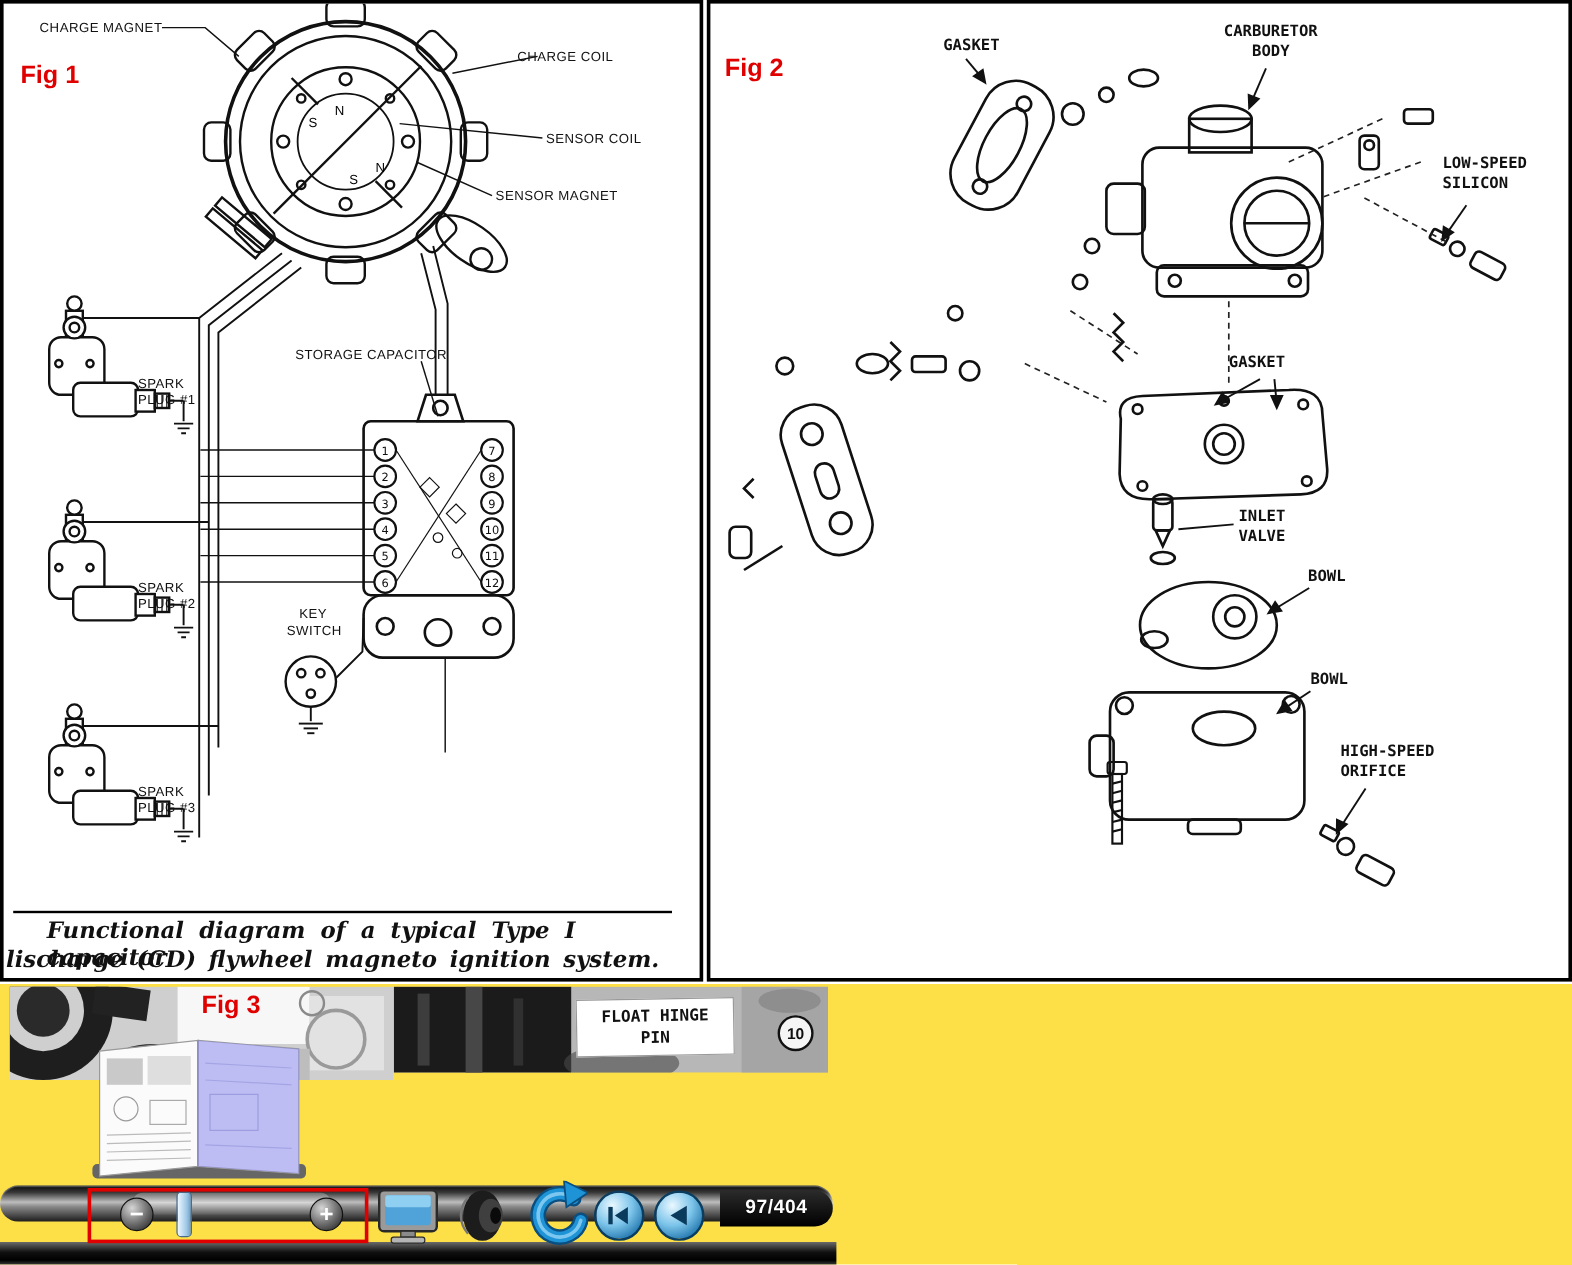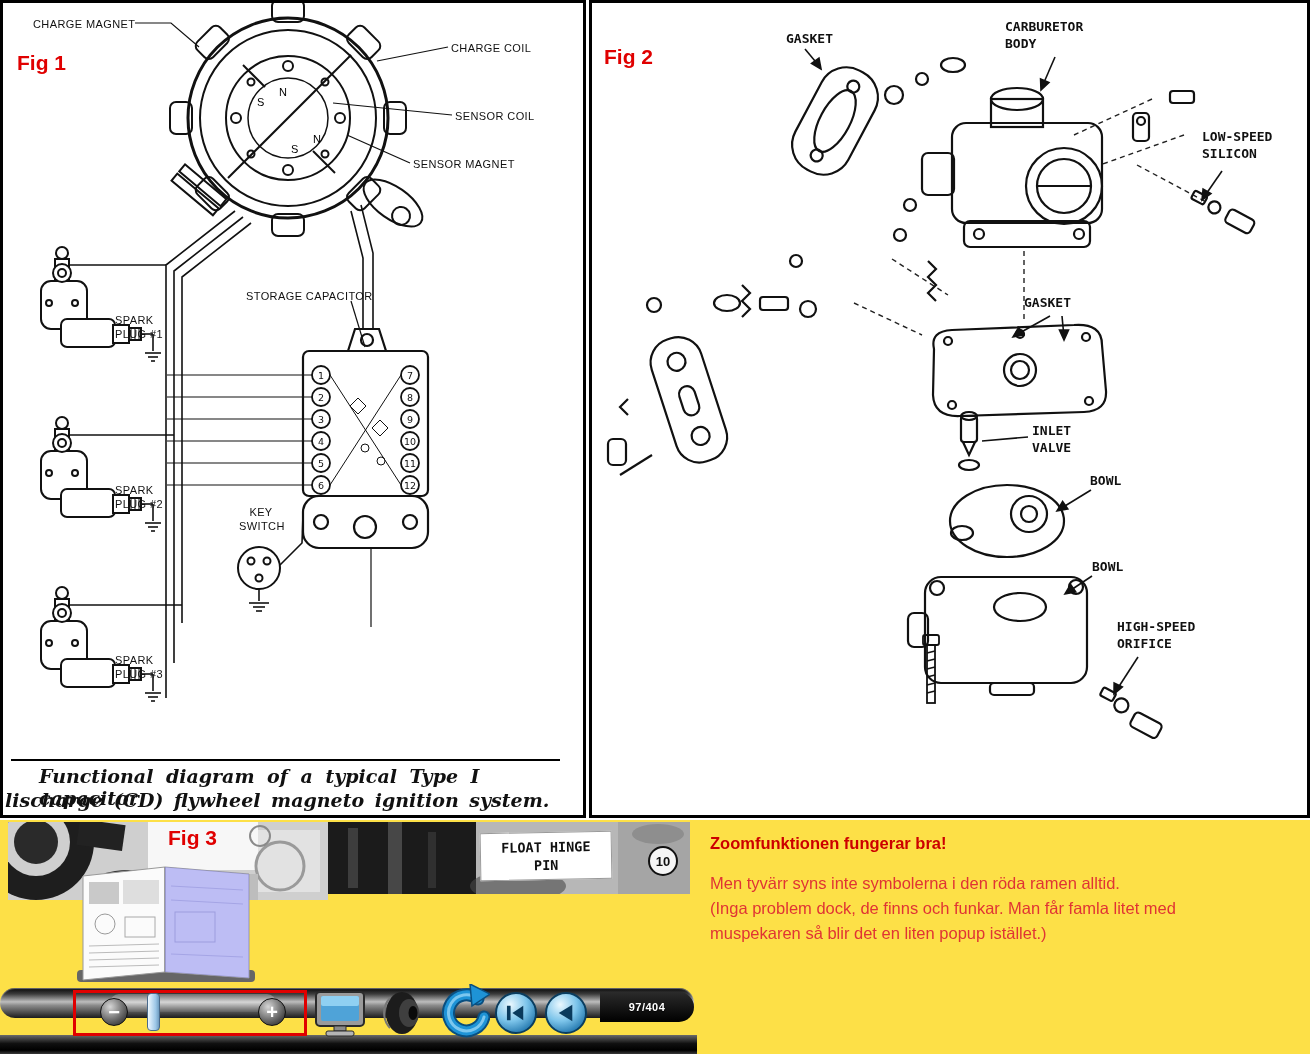--- a/index.html
+++ b/index.html
@@ -7,21 +7,21 @@
   body{font-family:"Liberation Sans",sans-serif;color:#111}
   .page{position:relative;width:1310px;height:1054px;background:#fff;overflow:hidden}
   .panel{position:absolute;top:0;height:818px;border:3px solid #000;background:#fff;overflow:hidden}
   .panel-fig1{left:0;width:586px}
   .panel-fig2{left:589px;width:721px}
   .fig-red{position:absolute;color:#e00000;font-weight:bold;font-size:21px;z-index:6}
   svg.draw{position:absolute;left:0;top:0}
   .dlabel{position:absolute;font-family:Liberation Sans, sans-serif;font-size:11px;letter-spacing:.4px;color:#111;white-space:pre-line;line-height:1.3;z-index:4}
   .dlabel.c{text-align:center}
   .dlabel2{position:absolute;font-family:"DejaVu Sans Mono",monospace;font-weight:bold;font-size:13px;color:#111;white-space:pre-line;line-height:1.3;z-index:4}
-  .dlabel2.c{text-align:left}
+  .dlabel2.c{text-align:center}
   .cap{position:absolute;font-family:"DejaVu Serif",serif;font-style:italic;font-weight:600;color:#111}
   .cap1a{left:8px;top:762px;width:550px;font-size:19px;word-spacing:6px;padding-left:28px}
   .cap1b{left:2px;top:786px;width:556px;font-size:19px;word-spacing:4px}
   .cap-rule{position:absolute;left:8px;top:756px;width:549px;border-top:2px solid #000}
   .cap2{left:55px;top:746px;width:640px;font-size:17px;word-spacing:2px}
   
   .bottom{position:absolute;left:0;top:820px;width:1310px;height:234px;background:#fde047}
   .frag{position:absolute;overflow:hidden}
   .whitebox{position:absolute;left:152px;top:10px;width:132px;height:48px;background:#fff;border:1px solid #9a9a9a;
     display:flex;align-items:center;justify-content:center;text-align:center;
@@ -38,21 +38,21 @@
     background:radial-gradient(circle at 35% 30%,#d6d6d6,#6a6a6a 55%,#222 95%);
     color:#fff;font-size:20px;font-weight:bold;display:flex;align-items:center;justify-content:center;line-height:1;border:1px solid #111;z-index:8}
   .sliderhandle{position:absolute;left:147px;top:173px;width:13px;height:38px;border-radius:4px;z-index:8;
     background:linear-gradient(90deg,#eef8ff,#9cc6e6 70%,#6f9cc0);border:1px solid #4a6a8a}
   .toolicon{position:absolute;z-index:7}
   .roundbtn{position:absolute;top:172px;width:42px;height:42px;border-radius:50%;z-index:7;
     background:radial-gradient(circle at 35% 28%,#eaf8ff,#7cc4ea 45%,#2176ad 82%,#0d4a75);
     border:2px solid #0a3d5f;display:flex;align-items:center;justify-content:center}
   .pagepanel{position:absolute;left:600px;top:172px;width:94px;height:30px;border-radius:0 15px 15px 0;
     background:linear-gradient(180deg,#2b2b2b,#000);display:flex;align-items:center;justify-content:center;z-index:8}
-  .pagetext{color:#fff;font-weight:bold;font-size:11px;letter-spacing:.5px;text-shadow:0 1px 1px #000}
+  .pagetext{color:#fff;font-weight:bold;font-size:16px;letter-spacing:.5px;text-shadow:0 1px 1px #000}
   .bottomedge{position:absolute;left:0;top:215px;width:697px;height:19px;
     background:linear-gradient(180deg,#6a6a6a,#101010 45%,#000 80%,#3a3a3a)}
   .notes{position:absolute;left:710px;top:14px;width:586px}
   .notes-title{color:#cc0000;font-weight:bold;font-size:16.5px;margin-bottom:18px}
   .notes-line{color:#e03434;font-size:16.5px;line-height:1.5}
 </style>
 </head>
 <body>
 
 <div class="page">
@@ -210,21 +210,21 @@
         <text x="407" y="376">7</text>
         <text x="407" y="398">8</text>
         <text x="407" y="420">9</text>
         <text x="407" y="442">10</text>
         <text x="407" y="464">11</text>
         <text x="407" y="486">12</text>
       </g>
     </svg>
 
     <div class="dlabel" style="left:30px;top:14px">CHARGE MAGNET</div>
-    <div class="dlabel" style="left:448px;top:38px">CHARGE COIL</div>
+    <div class="dlabel" style="left:428px;top:38px">CHARGE COIL</div>
     <div class="dlabel" style="left:452px;top:106px">SENSOR COIL</div>
     <div class="dlabel" style="left:410px;top:154px">SENSOR MAGNET</div>
     <div class="dlabel" style="left:243px;top:286px">STORAGE CAPACITOR</div>
     <div class="dlabel" style="left:112px;top:310px">SPARK
 PLUG #1</div>
     <div class="dlabel" style="left:112px;top:480px">SPARK
 PLUG #2</div>
     <div class="dlabel" style="left:112px;top:650px">SPARK
 PLUG #3</div>
     <div class="dlabel c" style="left:236px;top:502px;width:44px">KEY
@@ -498,20 +498,14 @@
         <polygon points="28,12 13,21 28,30" fill="#0a3a5c"></polygon>
       </svg>
     </div>
 
     <div class="pagepanel">
       <span class="pagetext">97/404</span>
     </div>
 
     <div class="bottomedge"></div>
 
-    <div class="notes">
-      <div class="notes-title">Zoomfunktionen fungerar bra!</div>
-      <div class="notes-line">Men tyvärr syns inte symbolerna i den röda ramen alltid.</div>
-      <div class="notes-line">(Inga problem dock, de finns och funkar. Man får famla litet med</div>
-      <div class="notes-line">muspekaren så blir det en liten popup istället.)</div>
-    </div>
   </div>
 </div>
 
 </body></html>

